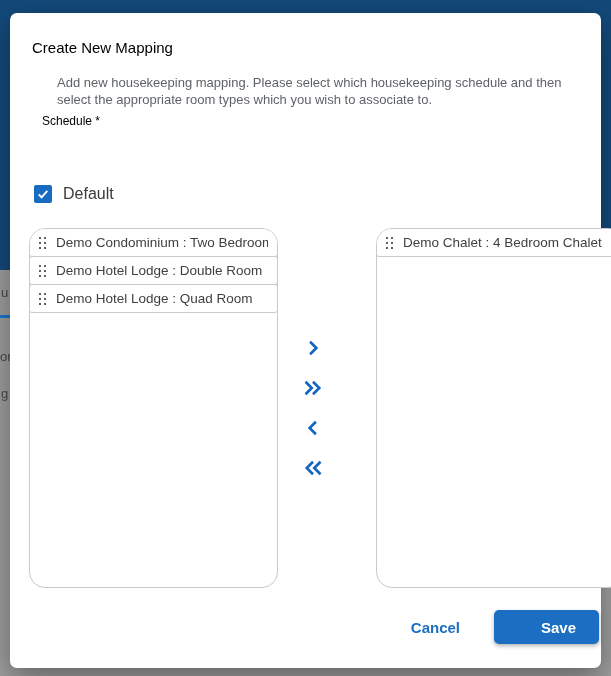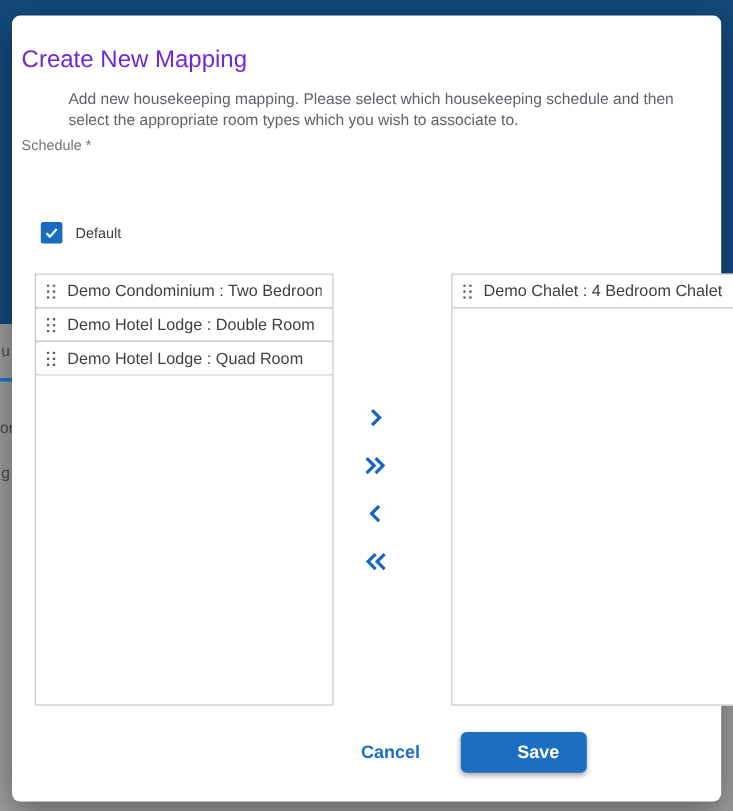--- a/index.html
+++ b/index.html
@@ -15,44 +15,44 @@
   .frag{position:absolute;color:#4A4A4A;font-size:13px;line-height:13px;}
   .frag-line-blue{position:absolute;top:315px;left:0;width:11px;height:3px;background:#1976D2;}
   .frag-line-gray{position:absolute;top:331px;right:0;width:10px;height:1px;background:#8F8F8F;}
   .frag-bar{position:absolute;top:356px;right:7px;width:2px;height:16px;background:#555;}
 
   
   .modal{
     position:absolute;left:10px;top:13px;width:591px;height:655px;
     background:#fff;border-radius:7px;box-shadow:0 10px 30px rgba(0,0,0,0.38);
   }
-  .title{position:absolute;left:8px;top:26px;font-size:20px;color:#6d28d9;}
+  .title{position:absolute;left:22px;top:26px;font-size:15px;color:#000000;}
   .desc{position:absolute;left:22px;top:61px;width:540px;font-size:13px;line-height:17px;color:#5F6368;margin-left:25px;}
-  .sched-label{position:absolute;left:8px;top:101px;font-size:12px;color:#737373;}
+  .sched-label{position:absolute;left:32px;top:101px;font-size:12px;color:#000000;}
   .select{position:absolute;left:19px;top:113px;width:249px;height:32px;border-bottom:1px solid #949494;cursor:pointer;}
   .select-value{position:absolute;left:3px;top:7px;font-size:17px;color:#333;}
   .select-arrow{position:absolute;right:4px;top:17px;width:0;height:0;
     border-left:6px solid transparent;border-right:6px solid transparent;border-top:6px solid #6F6F6F;}
 
   .checkbox-row{position:absolute;left:24px;top:172px;display:flex;align-items:center;gap:11px;cursor:pointer;}
   .checkbox{width:18px;height:18px;background:#176BC1;border-radius:2px;display:flex;align-items:center;justify-content:center;flex:0 0 auto;}
-  .checkbox-label{font-size:12px;color:#3A3A3A;}
+  .checkbox-label{font-size:16px;color:#3A3A3A;}
 
-  .listbox{position:absolute;top:215px;height:360px;border:1px solid #C9C9C9;border-radius:0;background:#fff;box-sizing:border-box;overflow:hidden;}
+  .listbox{position:absolute;top:215px;height:360px;border:1px solid #C9C9C9;border-radius:16px;background:#fff;box-sizing:border-box;overflow:hidden;}
   .listbox.left{left:19px;width:249px;}
   .listbox.right{left:326px;width:248px;margin-left:40px;}
   .list-item{height:29px;box-sizing:border-box;border:1px solid #C9C9C9;border-radius:3px;
     margin:-1px -1px 0 -1px;display:flex;align-items:center;padding:0 9px;gap:9px;background:#fff;cursor:grab;}
   .item-label{font-size:13.5px;color:#3F3F3F;white-space:nowrap;overflow:hidden;}
   .drag-dots{flex:0 0 auto;display:block;}
 
   .transfer-col{position:absolute;left:281px;top:323px;width:44px;display:flex;flex-direction:column;align-items:center;gap:16px;}
   .transfer-btn{width:26px;height:24px;display:flex;align-items:center;justify-content:center;background:none;border:none;padding:0;cursor:pointer;}
 
-  .actions{position:absolute;top:597px;left:0;width:479px;display:flex;justify-content:flex-end;align-items:center;gap:30px;}
+  .actions{position:absolute;top:597px;left:0;width:589px;display:flex;justify-content:flex-end;align-items:center;gap:30px;}
   .btn-cancel{background:none;border:none;color:#1A6FC4;font-size:15px;font-weight:700;cursor:pointer;font-family:inherit;padding:6px 4px;}
   .btn-save{width:105px;height:34px;background:#1B6EC1;border:none;border-radius:5px;color:#fff;
     font-size:15px;font-weight:700;cursor:pointer;font-family:inherit;box-shadow:0 2px 4px rgba(0,0,0,0.3);padding-left:30px;}
 </style>
 </head>
 <body>
 
 <div class="screen">
 
   <div class="navbar-bg"></div>

